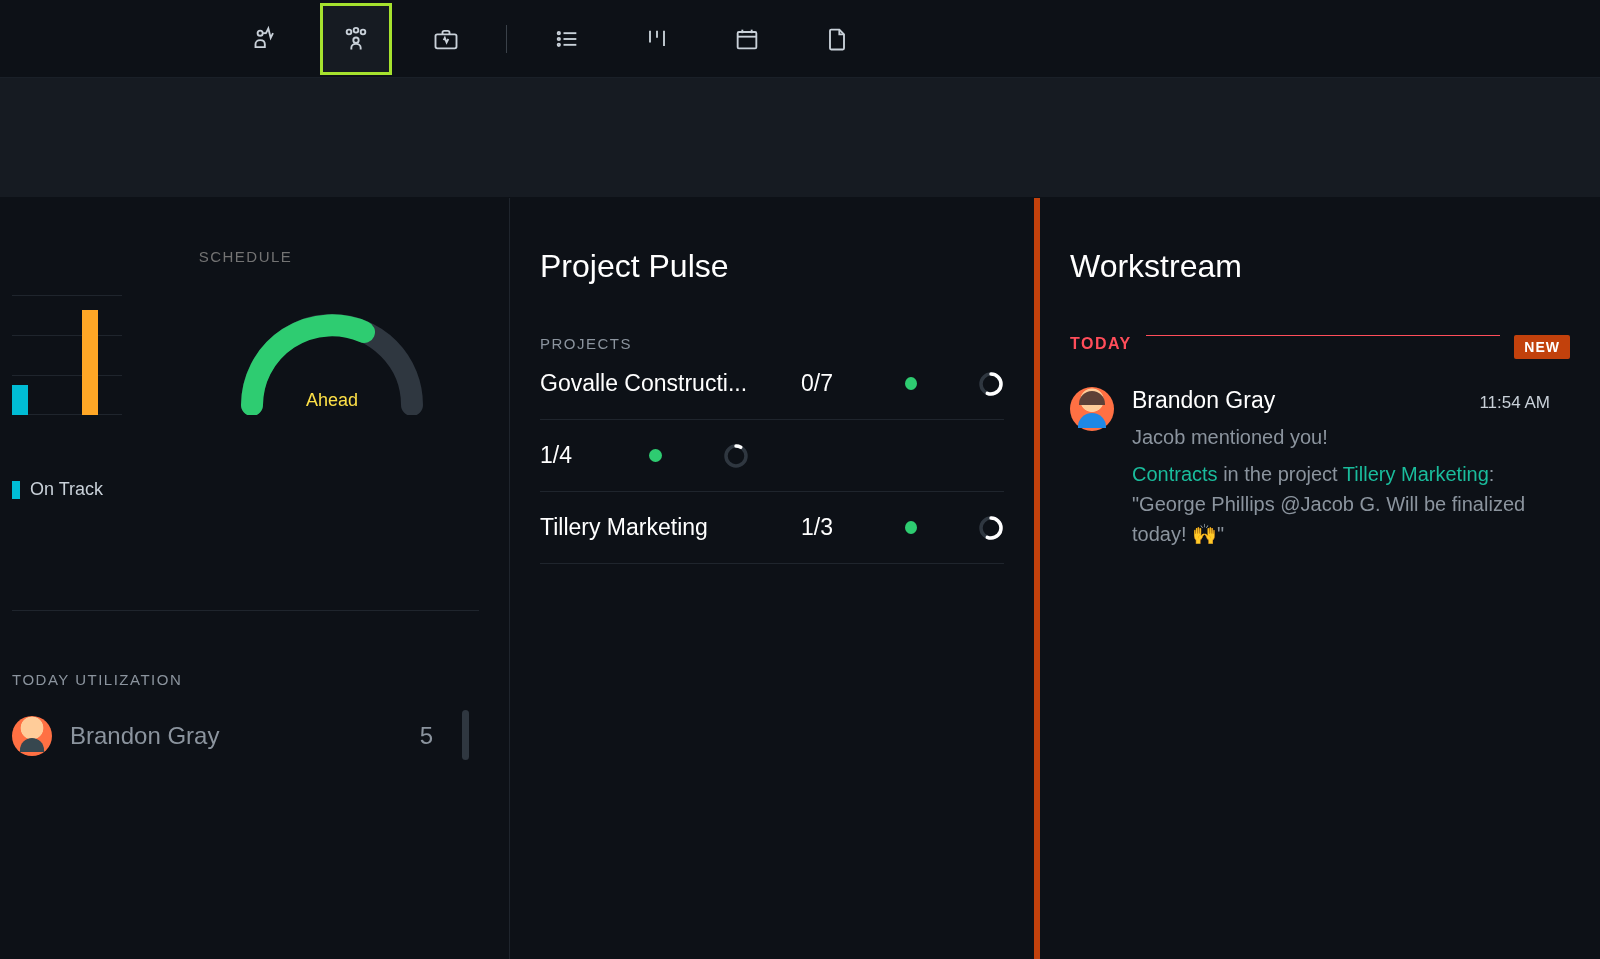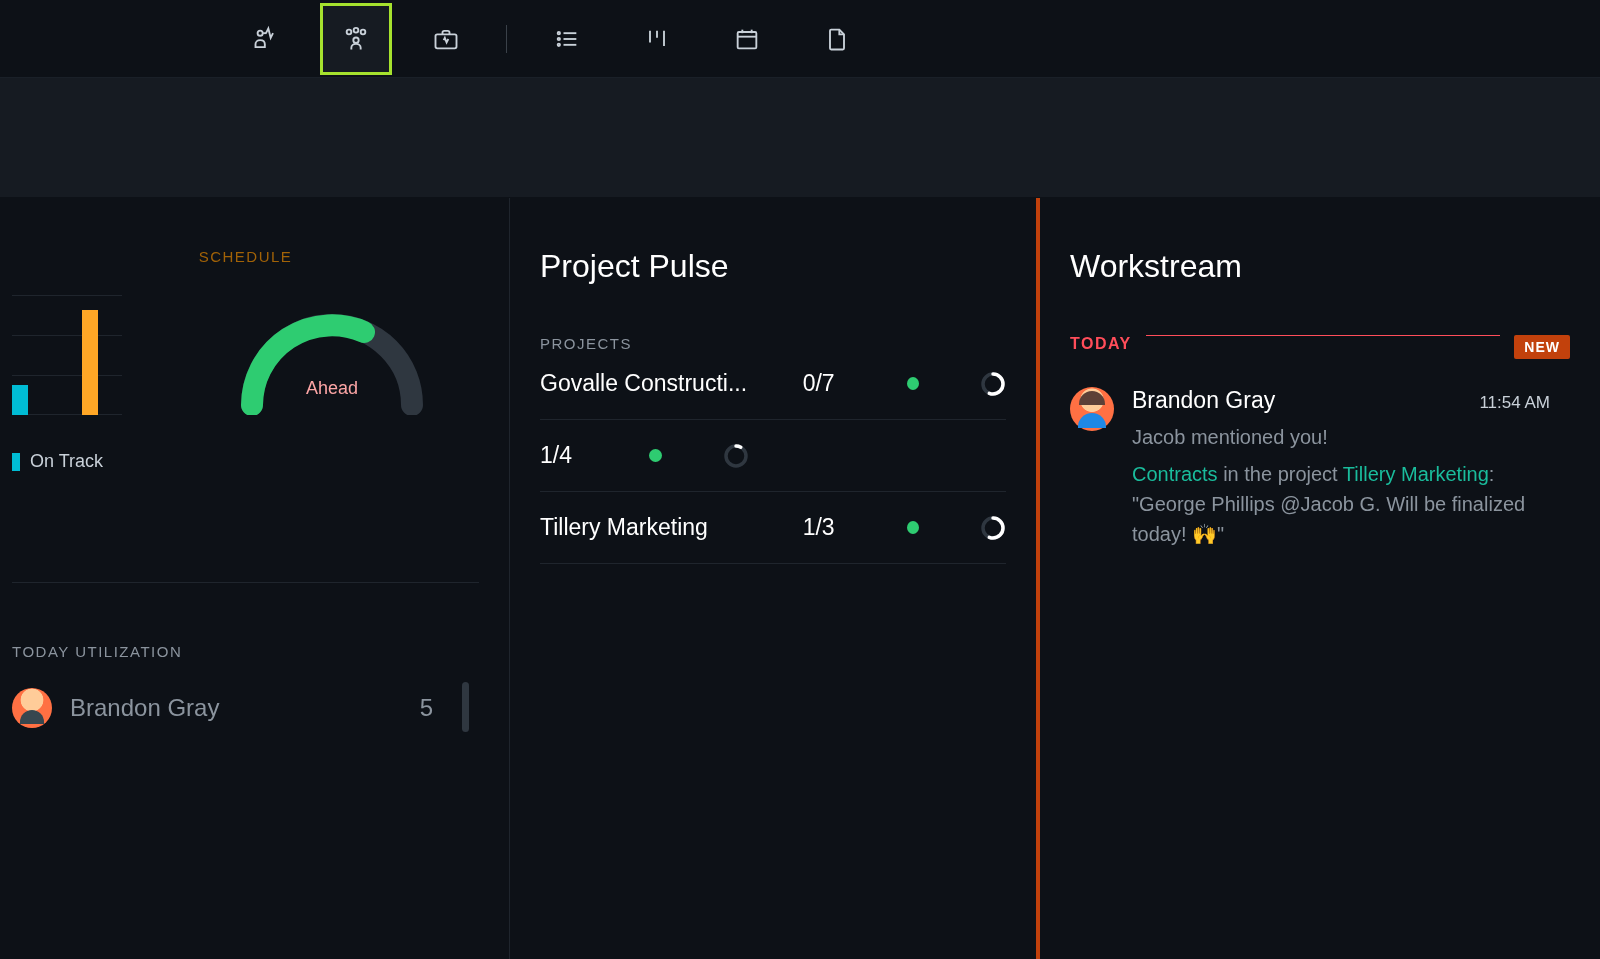--- a/index.html
+++ b/index.html
@@ -57,21 +57,21 @@
 .col {
   padding: 50px 30px 0 0;
 }
 .col-left {
   width: 510px;
   border-right: 1px solid #1f252d;
   padding-left: 12px;
 }
 .col-mid {
   width: 530px;
-  border-right: 4px solid #c2410c;
+  border-right: 6px solid #c2410c;
   padding-left: 30px;
 }
 .col-right {
   flex: 1;
   padding-left: 30px;
 }
 
 h2.section-title {
   font-size: 32px;
   font-weight: 500;
@@ -85,21 +85,21 @@
   color: #8b949e;
   font-weight: 500;
 }
 
 
 .schedule-block { position: relative; }
 .schedule-label {
   text-align: center;
   font-size: 15px;
   letter-spacing: 1.5px;
-  color: #a16207;
+  color: #737373;
   margin-bottom: 30px;
 }
 .schedule-row {
   display: flex;
   align-items: flex-end;
   gap: 110px;
 }
 .mini-bars {
   position: relative;
   width: 110px;
@@ -124,32 +124,32 @@
   bottom: 0;
   width: 16px;
 }
 .bar.b1 { left: 0; height: 30px; background: #00bcd4; }
 .bar.b2 { left: 70px; height: 105px; background: #ffa726; }
 
 .gauge-wrap { position: relative; width: 200px; height: 120px; }
 .gauge-wrap svg { width: 200px; height: 120px; }
 .gauge-label {
   position: absolute;
-  bottom: 16px;
+  bottom: 4px;
   left: 50%;
   transform: translateX(-50%);
-  color: #fca5a5;
+  color: #fde047;
   font-size: 18px;
 }
 
 .legend-row {
   display: flex;
   align-items: center;
   gap: 10px;
-  margin-top: 36px;
+  margin-top: 64px;
   font-size: 18px;
   color: #c9d1d9;
 }
 .legend-swatch {
   width: 8px; height: 18px;
   background: #00bcd4;
 }
 
 .hr {
   border: none;

